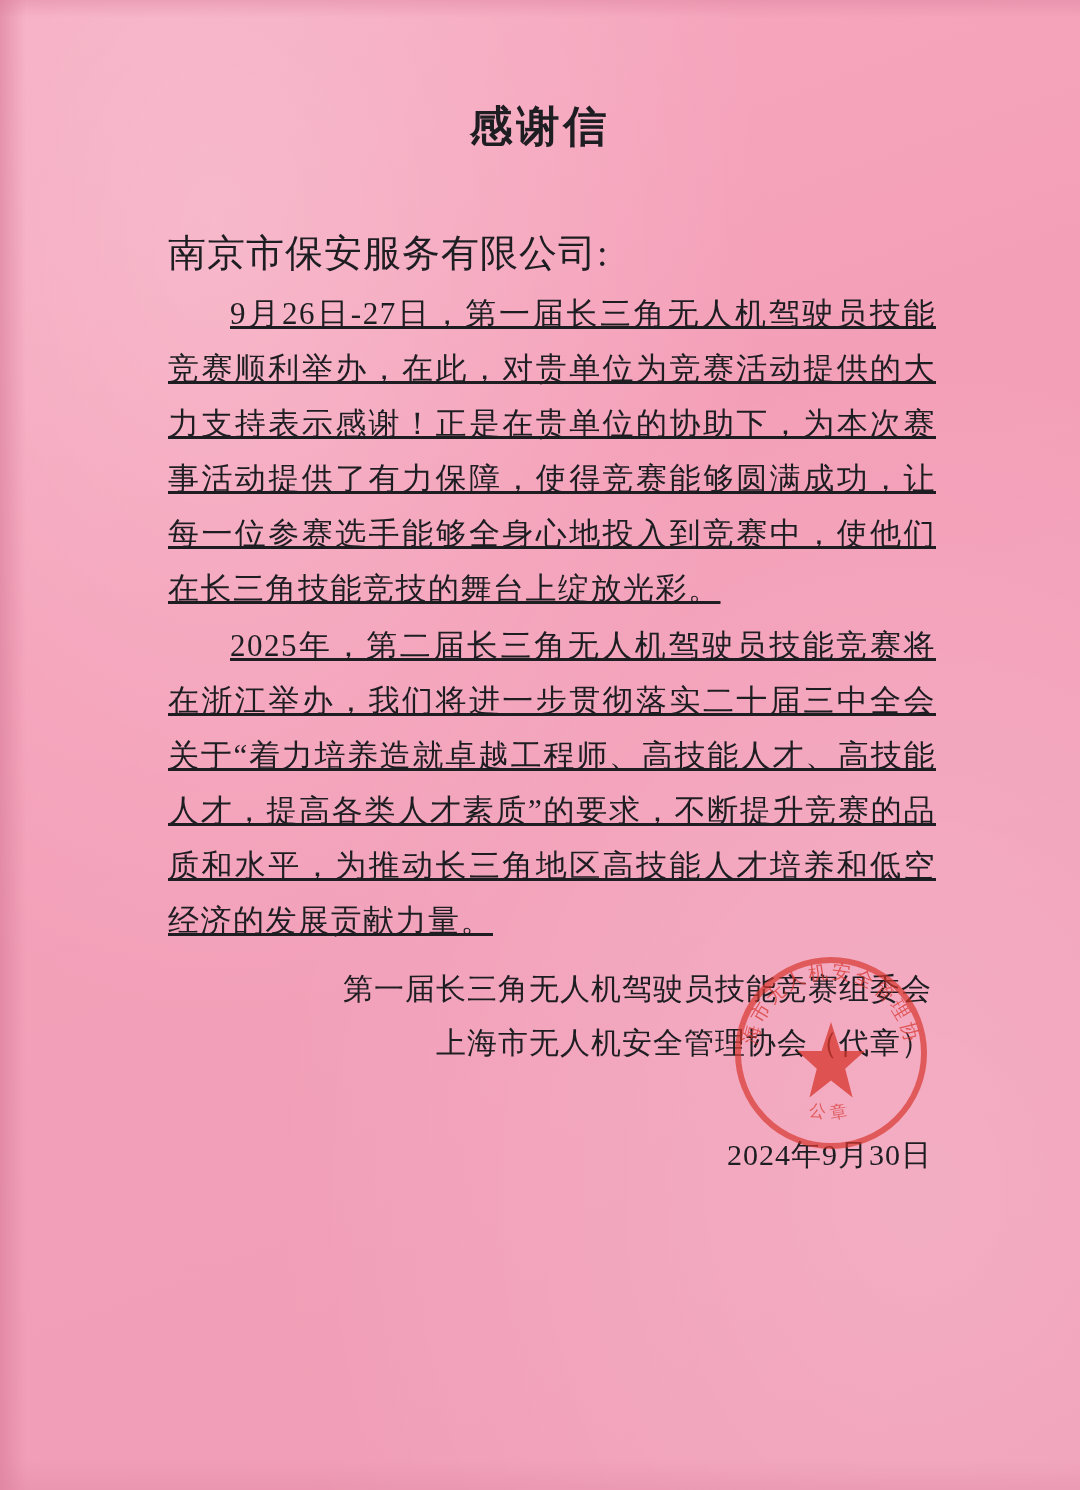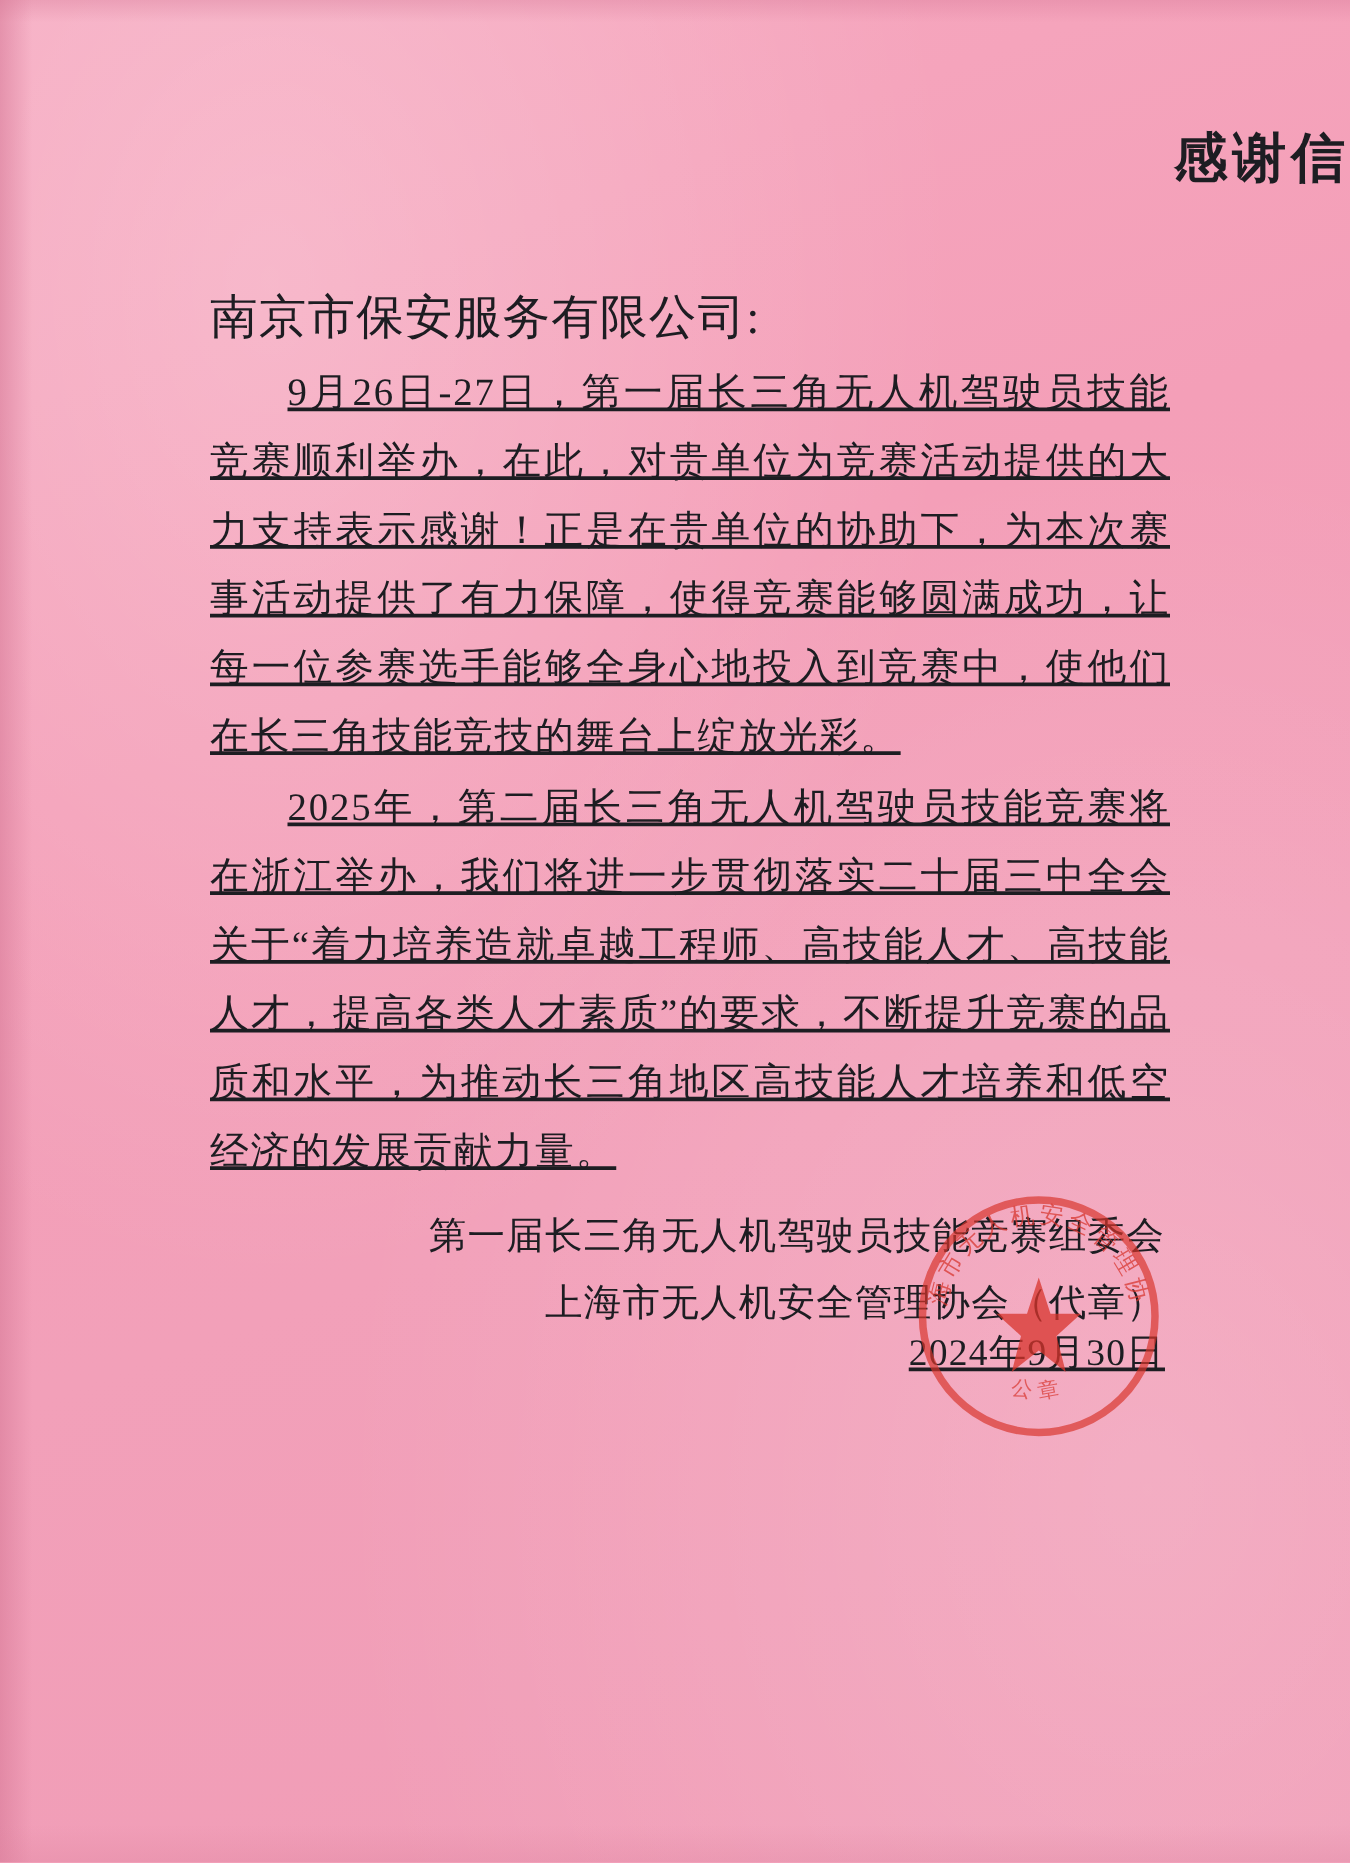--- a/index.html
+++ b/index.html
@@ -44,21 +44,21 @@
     width: 1080px; height: 30px;
     background: linear-gradient(to top, rgba(220,130,158,0.30), rgba(214,120,150,0));
     pointer-events: none;
   }
 
   .doc-title {
     position: absolute;
     top: 98px;
     left: 0;
     width: 1080px;
-    text-align: right;
+    text-align: center;
     font-size: 43px;
     font-weight: bold;
     letter-spacing: 4px;
     color: #1d1d22;
     font-family: "DejaVu Serif", "Liberation Serif", serif;
   }
 
   .salutation {
     position: absolute;
     top: 228px;
@@ -100,21 +100,21 @@
     right: 148px;
     width: 620px;
     text-align: right;
     font-size: 30px;
     line-height: 54px;
     color: #1d1d22;
     letter-spacing: 1px;
   }
   #sig-line-1 { top: 962px; }
   #sig-line-2 { top: 1016px; }
-  #sig-line-3 { top: 1056px; text-decoration: underline; }
+  #sig-line-3 { top: 1128px; }
 
   
   .seal {
     position: absolute;
     left: 728px;
     top: 950px;
     width: 206px;
     height: 206px;
     pointer-events: none;
     opacity: 0.85;

